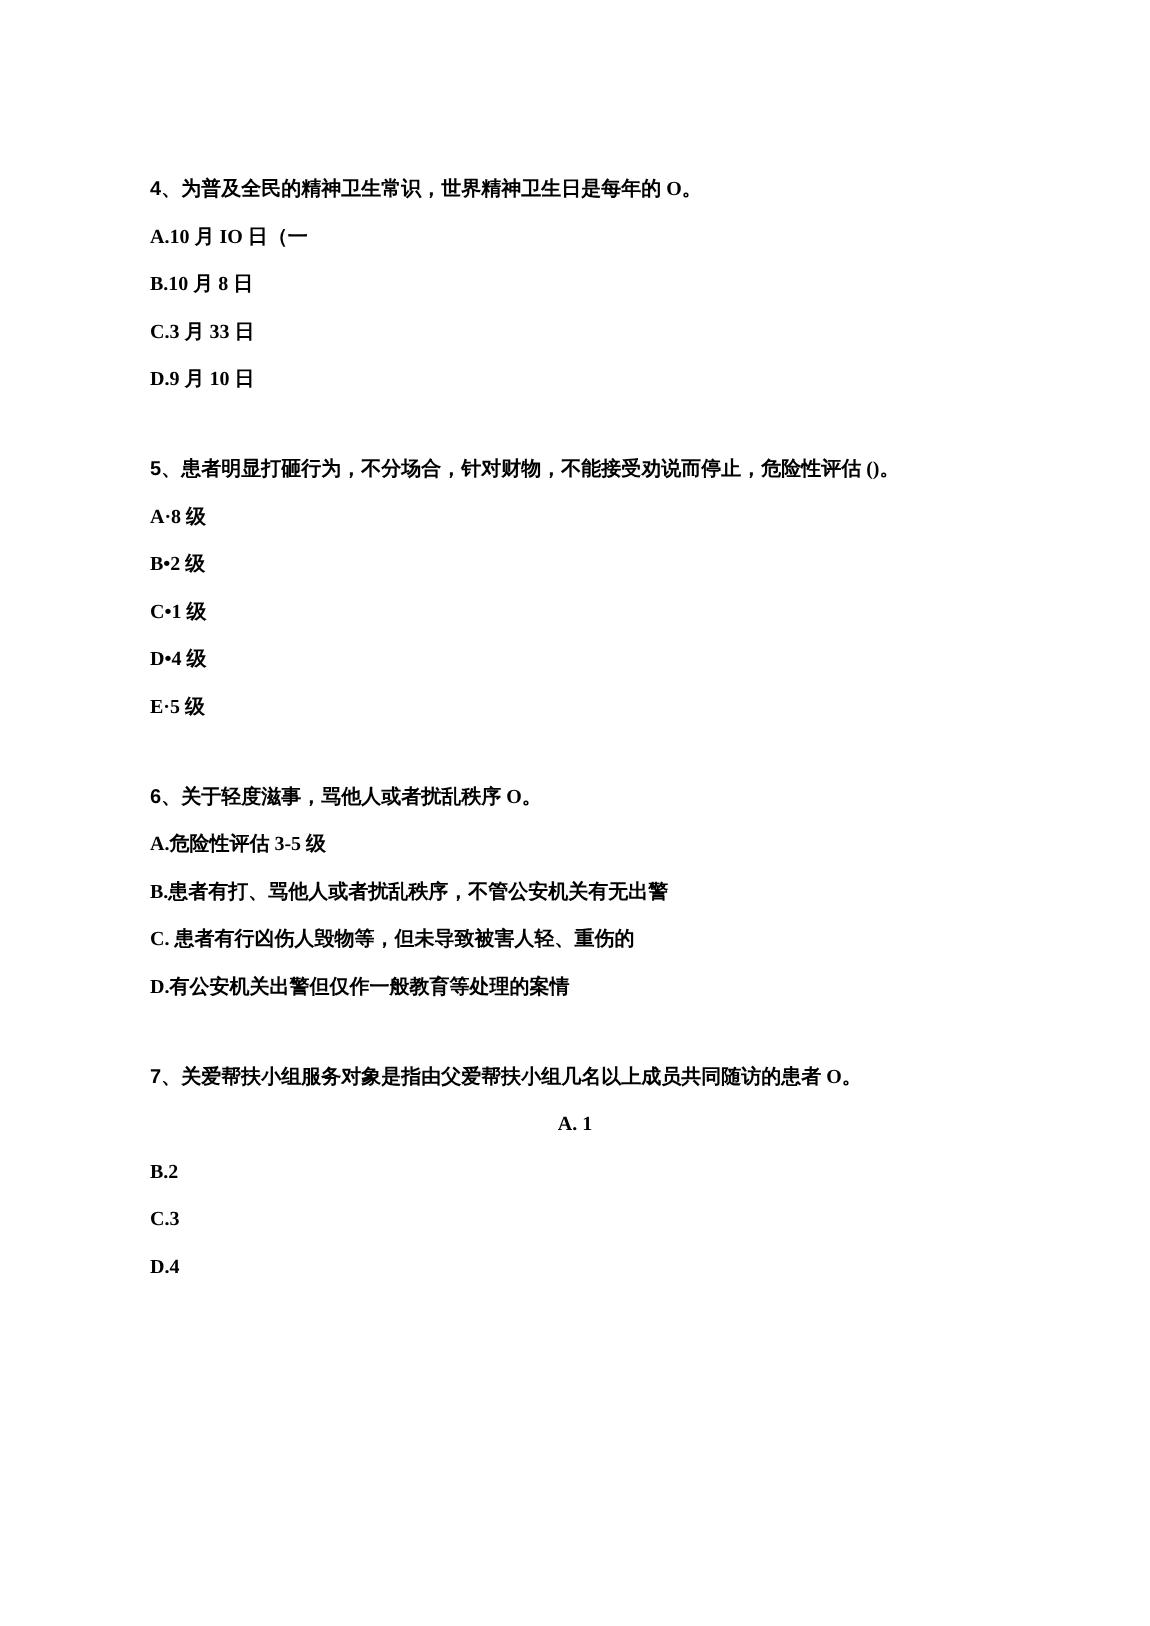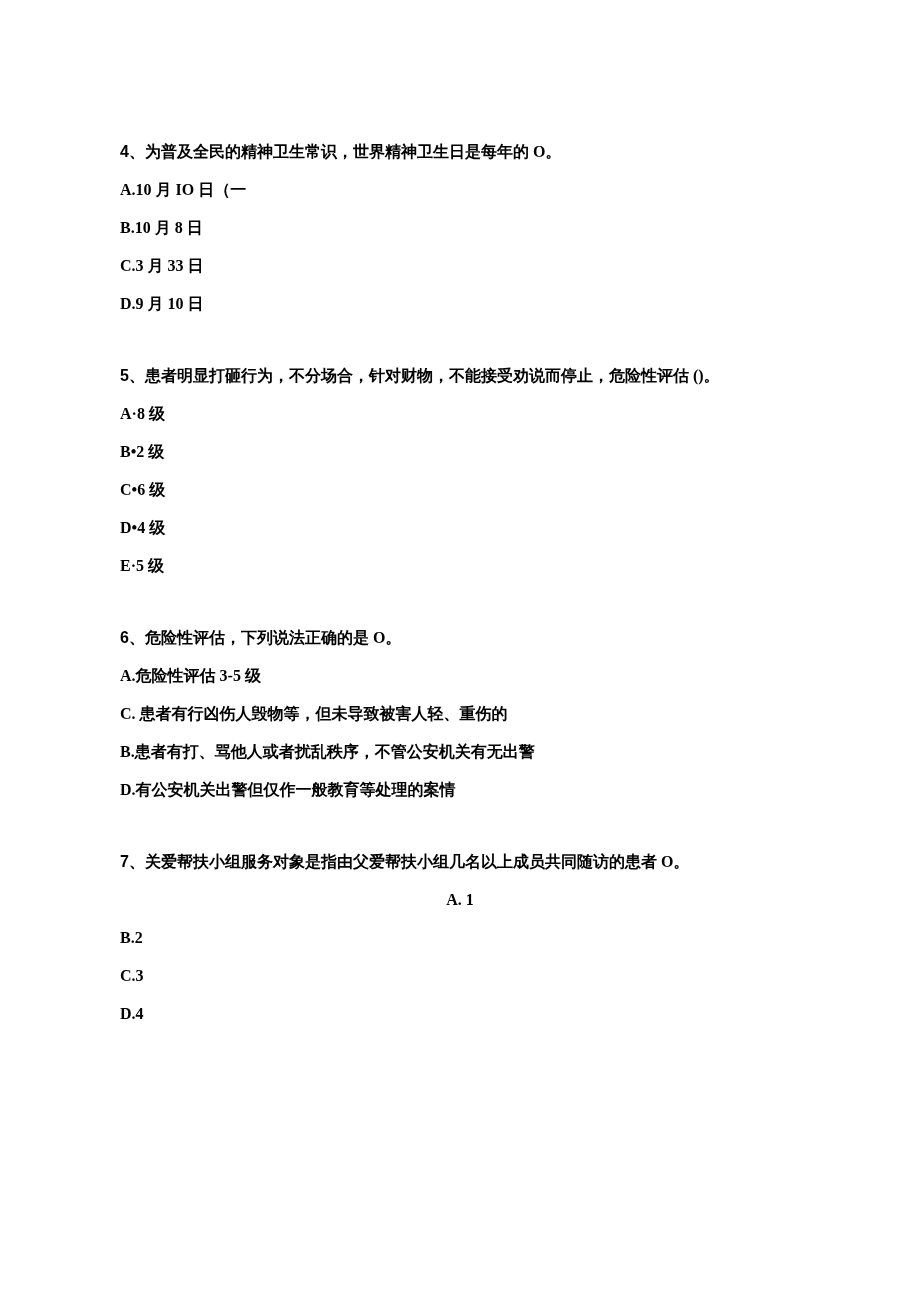--- a/index.html
+++ b/index.html
@@ -46,32 +46,32 @@
   <div class="option"><span>C.3 月 33 日</span></div>
   <div class="option"><span>D.9 月 10 日</span></div>
 </div>
 
 <div class="question-block">
   <div class="question-text">
     <span class="latin">5</span><span>、患者明显打砸行为，不分场合，针对财物，不能接受劝说而停止，危险性评估 ()。</span>
   </div>
   <div class="option"><span>A·8 级</span></div>
   <div class="option"><span>B•2 级</span></div>
-  <div class="option"><span>C•6 级</span></div>
+  <div class="option"><span>C•1 级</span></div>
   <div class="option"><span>D•4 级</span></div>
   <div class="option"><span>E·5 级</span></div>
 </div>
 
 <div class="question-block">
   <div class="question-text">
-    <span class="latin">6</span><span>、危险性评估，下列说法正确的是 O。</span>
+    <span class="latin">6</span><span>、关于轻度滋事，骂他人或者扰乱秩序 O。</span>
   </div>
   <div class="option"><span>A.危险性评估 3-5 级</span></div>
+  <div class="option"><span>B.患者有打、骂他人或者扰乱秩序，不管公安机关有无出警</span></div>
   <div class="option"><span>C. 患者有行凶伤人毁物等，但未导致被害人轻、重伤的</span></div>
-  <div class="option"><span>B.患者有打、骂他人或者扰乱秩序，不管公安机关有无出警</span></div>
   <div class="option"><span>D.有公安机关出警但仅作一般教育等处理的案情</span></div>
 </div>
 
 <div class="question-block">
   <div class="question-text">
     <span class="latin">7</span><span>、关爱帮扶小组服务对象是指由父爱帮扶小组几名以上成员共同随访的患者 O。</span>
   </div>
   <div class="option q7-a"><span>A.   1</span></div>
   <div class="option"><span>B.2</span></div>
   <div class="option"><span>C.3</span></div>

